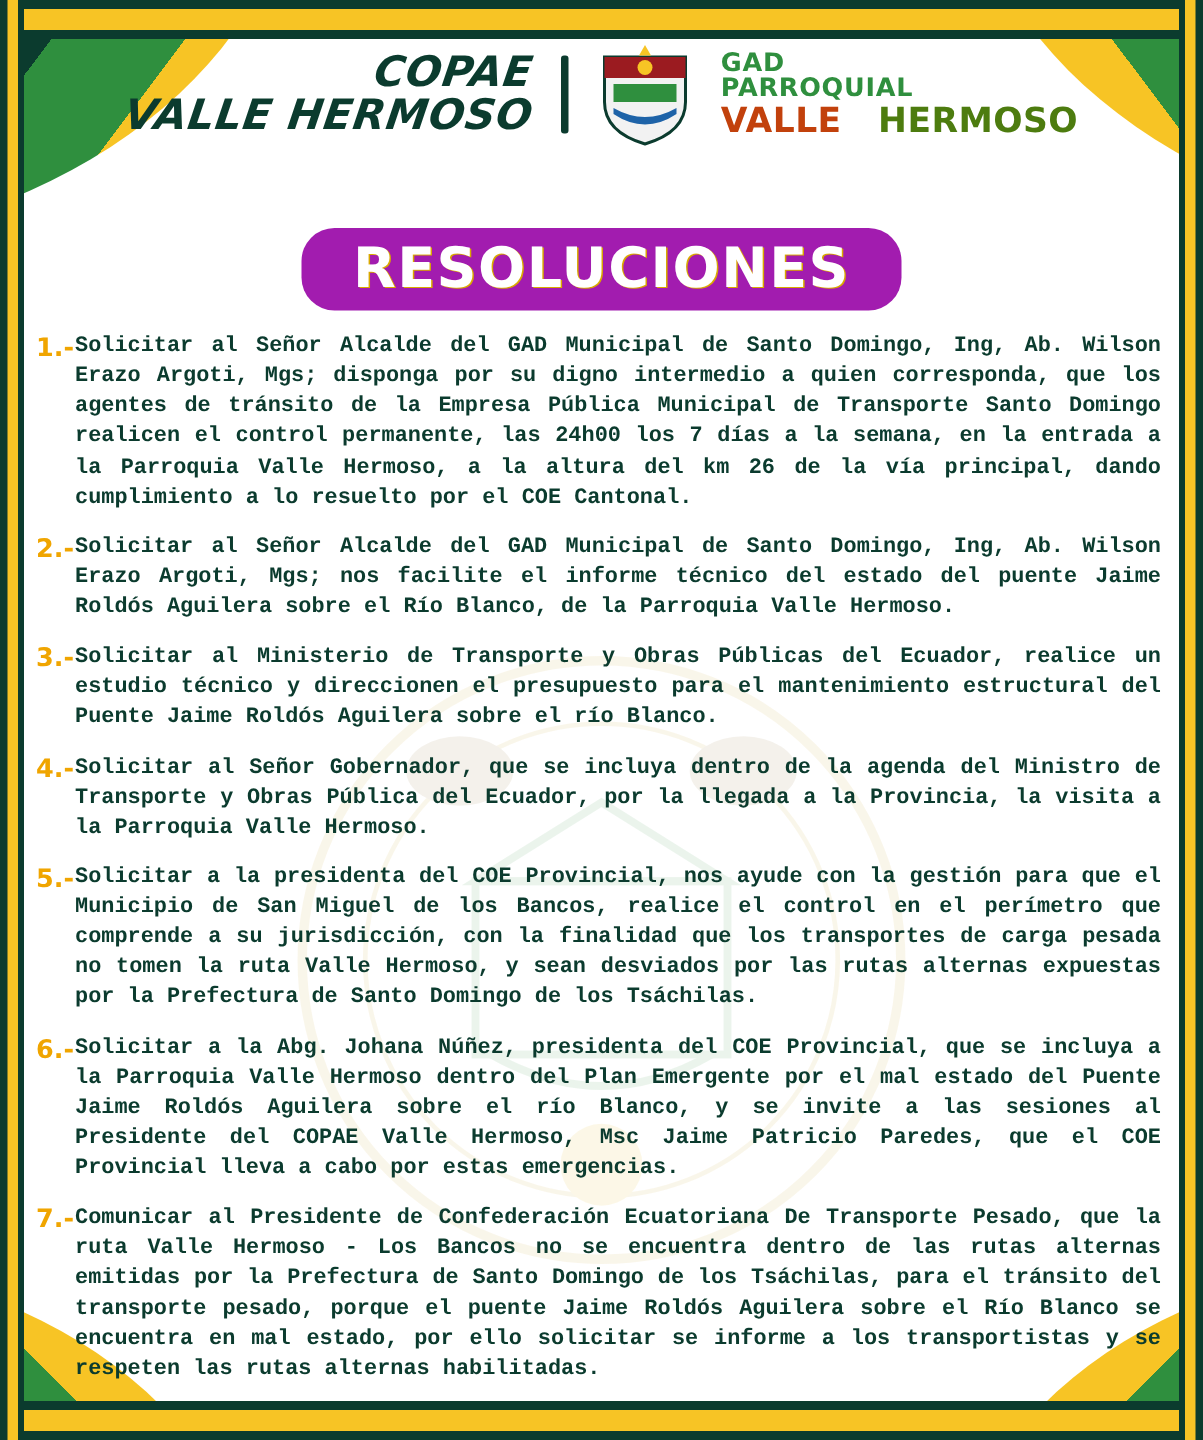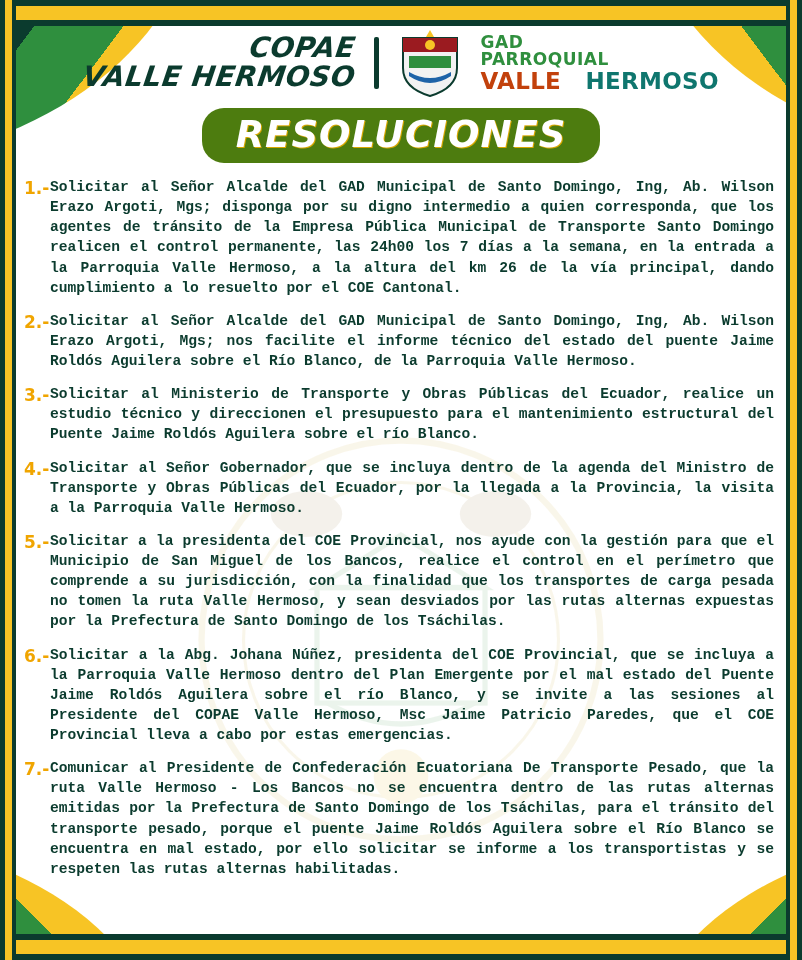--- a/index.html
+++ b/index.html
@@ -178,41 +178,41 @@
   }
   .brand-right .r3 {
     display: block;
     margin-top: 2px;
     font-family: "DejaVu Sans", sans-serif;
     font-weight: bold;
     font-size: 23px;
     letter-spacing: 0.3px;
   }
   .brand-right .r3 .v { color: #c2410c; }
-  .brand-right .r3 .h { color: #0f766e; margin-left: 16px; }
+  .brand-right .r3 .h { color: #4d7c0f; margin-left: 16px; }
 
   
   .title-wrap {
     position: relative;
     z-index: 5;
     text-align: center;
     margin-top: 16px;
   }
   .title-badge {
     display: inline-block;
-    background: #4d7c0f;
+    background: #a21caf;
     color: #ffffff;
     font-family: "DejaVu Sans", sans-serif;
     font-weight: bold;
-    font-style: italic;
     font-size: 37px;
     letter-spacing: 1px;
     padding: 5px 34px 7px 34px;
     border-radius: 22px;
     text-shadow: 1px 1px 0 #d9a800;
+    margin-top: 44px;
   }
   .subtitle {
     margin-top: 10px;
     font-family: "DejaVu Sans", sans-serif;
     font-weight: bold;
     font-size: 23px;
     color: #0b3b2e;
   }
 
   
@@ -324,21 +324,21 @@
       <div class="text">Solicitar al Señor Alcalde del GAD Municipal de Santo Domingo, Ing, Ab. Wilson Erazo Argoti, Mgs; nos facilite el informe técnico del estado del puente Jaime Roldós Aguilera sobre el Río Blanco, de la Parroquia Valle Hermoso.</div>
     </div>
 
     <div class="item">
       <div class="num">3.-</div>
       <div class="text">Solicitar al Ministerio de Transporte y Obras Públicas del Ecuador, realice un estudio técnico y direccionen el presupuesto para el mantenimiento estructural del Puente Jaime Roldós Aguilera sobre el río Blanco.</div>
     </div>
 
     <div class="item">
       <div class="num">4.-</div>
-      <div class="text">Solicitar al Señor Gobernador, que se incluya dentro de la agenda del Ministro de Transporte y Obras Públicas del Ecuador, por la llegada a la Provincia, la visita a la Parroquia Valle Hermoso.</div>
+      <div class="text">Solicitar al Señor Gobernador, que se incluya dentro de la agenda del Ministro de Transporte y Obras Pública del Ecuador, por la llegada a la Provincia, la visita a la Parroquia Valle Hermoso.</div>
     </div>
 
     <div class="item">
       <div class="num">5.-</div>
       <div class="text">Solicitar a la presidenta del COE Provincial, nos ayude con la gestión para que el Municipio de San Miguel de los Bancos, realice el control en el perímetro que comprende a su jurisdicción, con la finalidad que los transportes de carga pesada no tomen la ruta Valle Hermoso, y sean desviados por las rutas alternas expuestas por la Prefectura de Santo Domingo de los Tsáchilas.</div>
     </div>
 
     <div class="item">
       <div class="num">6.-</div>
       <div class="text">Solicitar a la Abg. Johana Núñez, presidenta del COE Provincial, que se incluya a la Parroquia Valle Hermoso dentro del Plan Emergente por el mal estado del Puente Jaime Roldós Aguilera sobre el río Blanco, y se invite a las sesiones al Presidente del COPAE Valle Hermoso, Msc Jaime Patricio Paredes, que el COE Provincial lleva a cabo por estas emergencias.</div>

